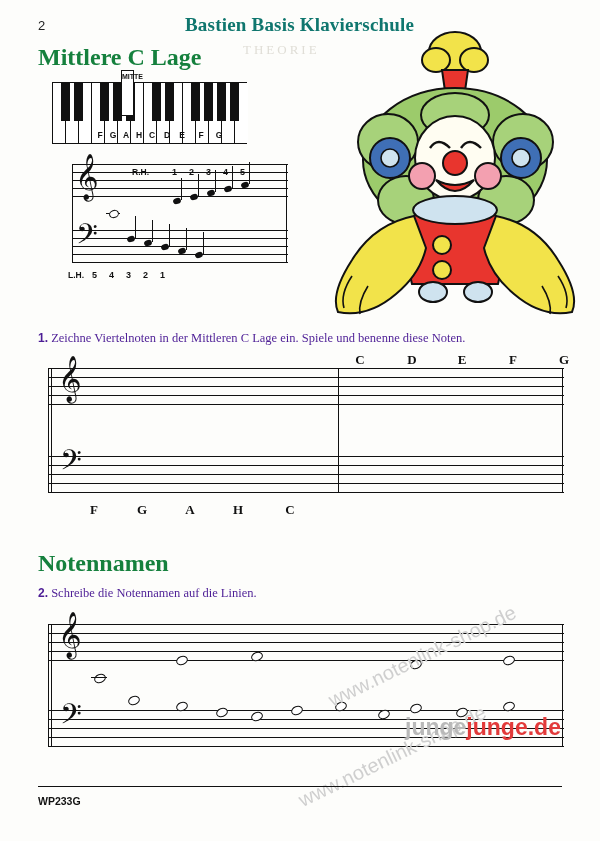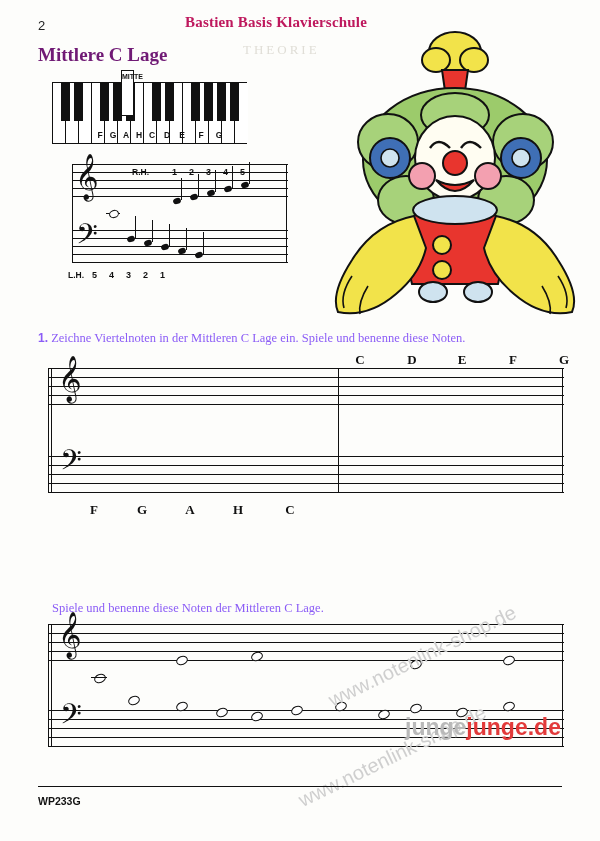--- a/index.html
+++ b/index.html
@@ -15,34 +15,34 @@
 
   
   .page-number{
     position:absolute;left:38px;top:18px;
     font-family:"Liberation Sans", sans-serif;
     font-size:13px;color:#222;
   }
   .ghost-title{
     position:absolute;left:185px;top:14px;
     font-family:"Liberation Serif", serif;
-    font-weight:bold;font-size:15px;
-    color:#be185d;
+    font-weight:bold;font-size:19px;
+    color:#0f766e;
     letter-spacing:0.2px;
   }
   .ghost-sub{
     position:absolute;left:243px;top:42px;
     font-size:13px;color:#e0ded7;letter-spacing:3px;
   }
 
   
   .h1{
     position:absolute;
     font-family:"Liberation Serif", serif;
-    font-weight:bold;font-size:19px;color:#701a75;
+    font-weight:bold;font-size:24px;color:#15803d;
   }
   #title-mittlere{left:38px;top:44px;}
   #title-notennamen{left:38px;top:550px;}
 
   
   .keyboard{
     position:absolute;left:52px;top:82px;
     width:195px;height:62px;
     background:#fff;border:1.5px solid #111;
     box-sizing:border-box;
@@ -114,21 +114,21 @@
     position:absolute;
     font-family:"Liberation Serif", serif;
     font-size:13px;font-weight:bold;color:#111;
     text-align:center;width:16px;
   }
 
   
   .exercise{
     position:absolute;
     font-family:"Liberation Serif", serif;
-    font-size:12.5px;color:#8b5cf6;
+    font-size:12.5px;color:#4c1d95;
   }
   .exnum{font-weight:bold;font-family:"Liberation Sans", sans-serif;font-size:12px;}
 
   
   .clown{position:absolute;left:318px;top:30px;width:265px;height:290px;}
 
   
   .wm{
     position:absolute;
     font-family:"Liberation Sans", sans-serif;
@@ -358,23 +358,25 @@
     <div class="clef-g" style="left:10px;top:-10px;">𝄞</div>
     <div class="clef-f" style="left:12px;top:78px;">𝄢</div>
   </div>
 
   <div class="notelabel" style="left:86px;top:502px;">F</div>
   <div class="notelabel" style="left:134px;top:502px;">G</div>
   <div class="notelabel" style="left:182px;top:502px;">A</div>
   <div class="notelabel" style="left:230px;top:502px;">H</div>
   <div class="notelabel" style="left:282px;top:502px;">C</div>
 
-
-  <div class="exercise" style="left:52px;top:601px;">
-    <span>Spiele und benenne diese Noten der Mittleren C Lage.</span>
+  <div class="h1" id="title-notennamen">Notennamen</div>
+
+  <div class="exercise" style="left:38px;top:586px;">
+    <span class="exnum">2.</span>
+    <span>Schreibe die Notennamen auf die Linien.</span>
   </div>
 
   <div class="staffbox" style="left:48px;top:624px;width:516px;height:126px;">
     <div class="sline" style="top:0px;"></div>
     <div class="sline" style="top:9px;"></div>
     <div class="sline" style="top:18px;"></div>
     <div class="sline" style="top:27px;"></div>
     <div class="sline" style="top:36px;"></div>
     <div class="sline" style="top:86px;"></div>
     <div class="sline" style="top:95px;"></div>

